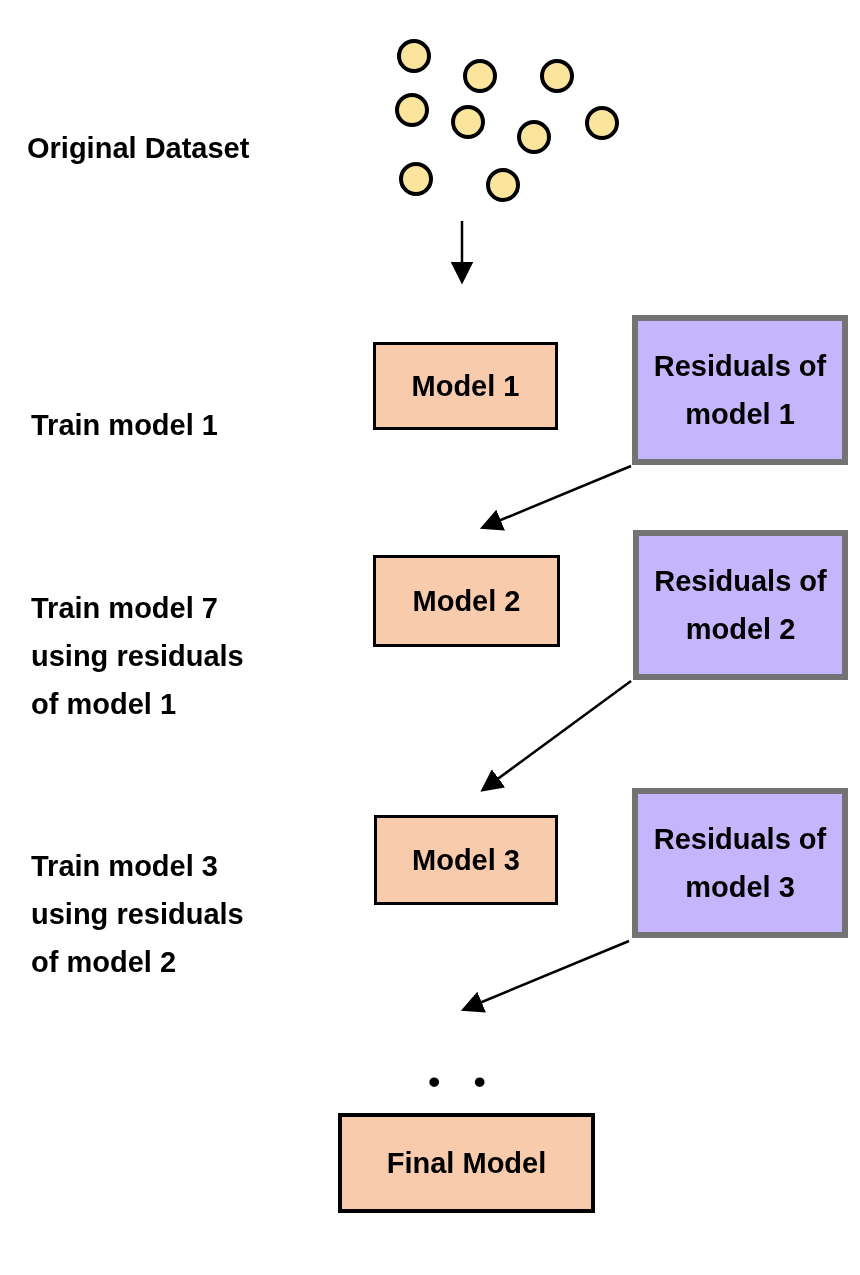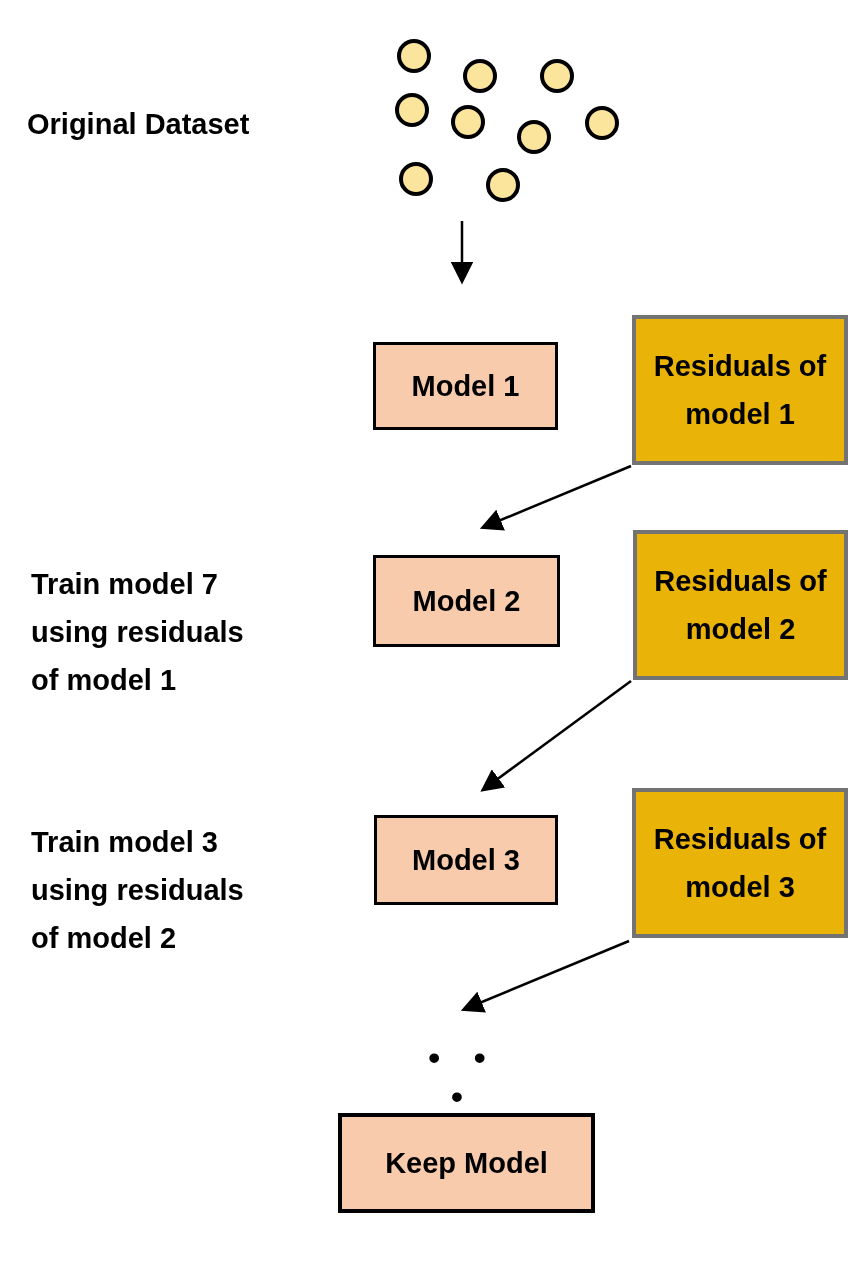--- a/index.html
+++ b/index.html
@@ -8,21 +8,21 @@
     background: #ffffff;
     font-family: "Liberation Sans", sans-serif;
   }
   #canvas {
     position: relative;
     width: 860px;
     height: 1275px;
     background: #ffffff;
     overflow: hidden;
   }
-  .abs { position: absolute; }
+  .abs { position: absolute; margin-top: 24px; }
   .lbl {
     color: #000000;
     font-weight: 700;
     font-size: 29px;
     line-height: 48px;
     white-space: pre-line;
   }
   .lbl-single { line-height: 44px; }
   .box {
     position: absolute;
@@ -35,22 +35,22 @@
     font-weight: 700;
     font-size: 29px;
     line-height: 48px;
     white-space: pre-line;
   }
   .model-box {
     background: #F8CBAD;
     border: 3px solid #000000;
   }
   .residual-box {
-    background: #eab308;
-    border: 4px solid #737373;
+    background: #c4b5fd;
+    border: 6px solid #737373;
   }
   .ellipsis {
     color: #000000;
     font-weight: 700;
     font-size: 34px;
     letter-spacing: 12px;
     text-align: center;
   }
   svg.overlay {
     position: absolute;
@@ -84,20 +84,21 @@
     </g>
 
     <line x1="462" y1="221" x2="462" y2="280" stroke="#000000" stroke-width="2.5" marker-end="url(#arrowhead)"></line>
     <line x1="631" y1="466" x2="484" y2="527" stroke="#000000" stroke-width="2.5" marker-end="url(#arrowhead)"></line>
     <line x1="631" y1="681" x2="484" y2="789" stroke="#000000" stroke-width="2.5" marker-end="url(#arrowhead)"></line>
     <line x1="629" y1="941" x2="465" y2="1009" stroke="#000000" stroke-width="2.5" marker-end="url(#arrowhead)"></line>
   </svg>
 
   <div class="abs lbl lbl-single" style="left:27px; top:102px; width:300px;">Original Dataset</div>
 
+  <div class="abs lbl lbl-single" style="left:31px; top:379px; width:300px;">Train model 1</div>
 
   <div class="abs lbl" style="left:31px; top:560px; width:300px;">Train model 7
 using residuals
 of model 1</div>
 
   <div class="abs lbl" style="left:31px; top:818px; width:300px;">Train model 3
 using residuals
 of model 2</div>
 
 
@@ -108,15 +109,15 @@
   <div class="box model-box" style="left:373px; top:555px; width:187px; height:92px;">Model 2</div>
   <div class="box residual-box" style="left:633px; top:530px; width:215px; height:150px;">Residuals of
 model 2</div>
 
   <div class="box model-box" style="left:374px; top:815px; width:184px; height:90px;">Model 3</div>
   <div class="box residual-box" style="left:632px; top:788px; width:216px; height:150px;">Residuals of
 model 3</div>
 
   <div class="abs ellipsis" style="left:408px; top:1038px; width:110px;">•  •  •</div>
 
-  <div class="box model-box" style="left:338px; top:1113px; width:257px; height:100px; border-width:4px;">Keep Model</div>
+  <div class="box model-box" style="left:338px; top:1113px; width:257px; height:100px; border-width:4px;">Final Model</div>
 
 </div>
 
 </body></html>

